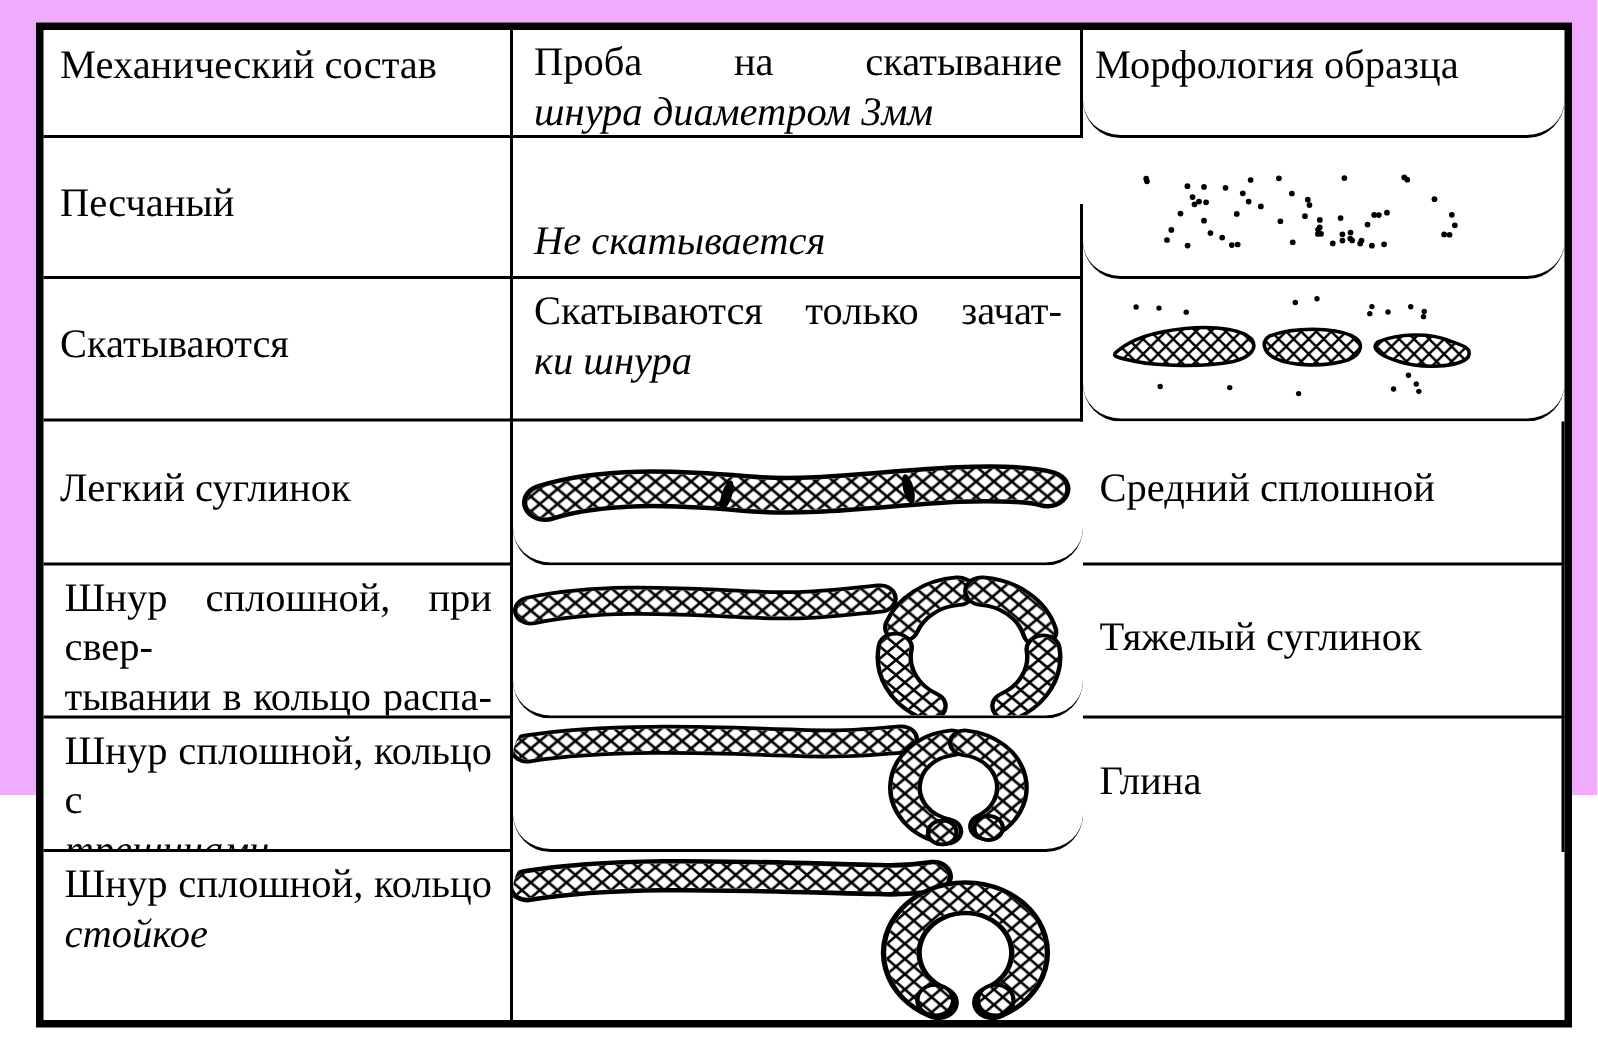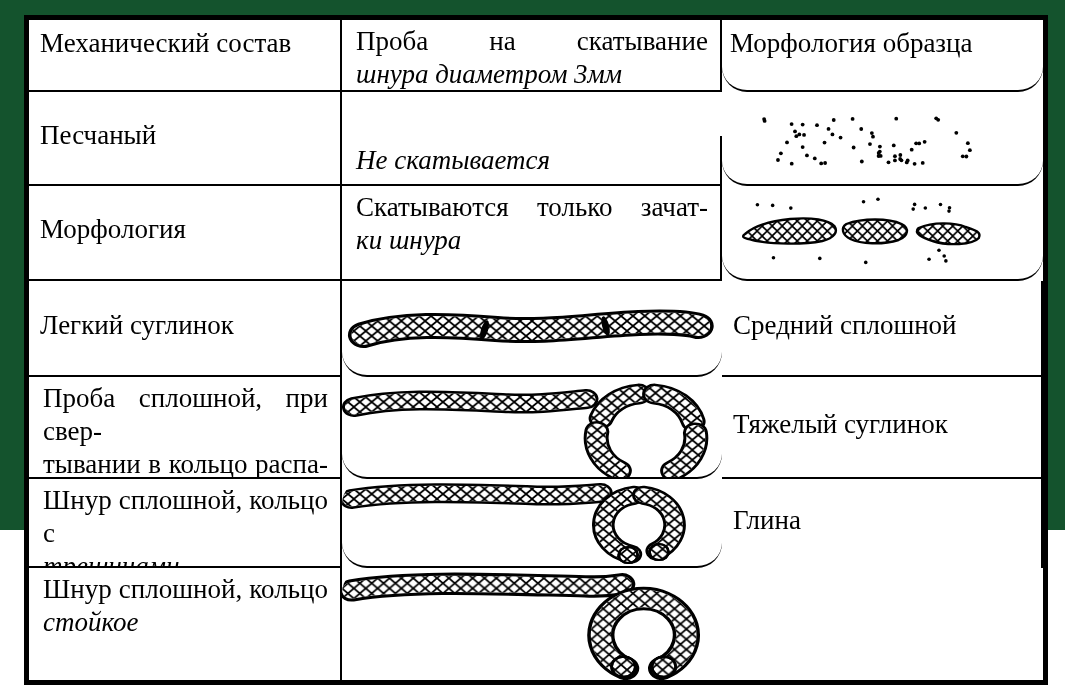--- a/index.html
+++ b/index.html
@@ -1,20 +1,20 @@
 <!DOCTYPE html>
 <html><head>
 <meta charset="utf-8">
 <style>
   html,body{margin:0;padding:0;background:#ffffff;}
   body{
     width:1065px;height:698px;overflow:hidden;
     font-family:"Liberation Serif", serif;color:#000;
   }
-  .page{position:relative;width:1065px;height:530px;background:#14532d;}
+  .page{position:relative;width:1065px;height:530px;background:#f0abfc;}
 
   .soil-table{
     position:absolute;left:24px;top:15px;width:1024px;height:670px;
     box-sizing:border-box;border:5px solid #000;background:#fff;
     display:grid;
     grid-template-columns:313px 380px auto;
     grid-template-rows:72px 94px 95px 96px 102px 89px auto;
   }
   .cell{
     box-sizing:border-box;position:relative;overflow:hidden;
@@ -124,21 +124,21 @@
             <circle cx="172.4" cy="64.2" r="1.9" fill="#000"></circle>
             <circle cx="69.5" cy="71.7" r="1.9" fill="#000"></circle>
             <circle cx="147.5" cy="52.1" r="1.9" fill="#000"></circle>
             <circle cx="74.1" cy="44.2" r="1.9" fill="#000"></circle>
             <circle cx="84.7" cy="63.4" r="1.9" fill="#000"></circle>
           </g>
       </svg>
     </div>
 
     <div class="cell name-cell">
-      <span>Морфология</span>
+      <span>Скатываются</span>
     </div>
     <div class="cell test-cell">
         <div class="tline">Скатываются только зачат-</div>
         <div class="tline last">ки шнура</div>
       </div>
     <div class="cell last-col morph-cell">
       <svg viewBox="0 0 320 93" preserveAspectRatio="none" aria-label="отдельные зачатки шнура с крошками">
         <g>
             <circle cx="192.0" cy="18.4" r="1.8" fill="#000"></circle>
             <circle cx="51.3" cy="71.7" r="1.8" fill="#000"></circle>
@@ -177,21 +177,21 @@
         </g>
         <ellipse cx="120" cy="49" rx="3" ry="10" fill="#000" transform="rotate(14 120 49)"></ellipse>
         <ellipse cx="222" cy="45" rx="3" ry="10" fill="#000" transform="rotate(-12 222 45)"></ellipse>
       </svg>
     </div>
 
     <div class="cell name-cell">
       <span>Средний сплошной</span>
     </div>
     <div class="cell test-cell">
-        <div class="tline">Проба сплошной, при свер-</div>
+        <div class="tline">Шнур сплошной, при свер-</div>
         <div class="tline">тывании в кольцо распа-</div>
         <div class="tline last">дается</div>
       </div>
     <div class="cell last-col morph-cell">
       <svg viewBox="0 0 320 100" preserveAspectRatio="none" aria-label="сплошной шнур и распавшееся на части кольцо">
         <g fill="none" stroke-linecap="round">
           <path d="M10,30 C50,20 95,24 135,26 C165,28 188,24 206,22" stroke="#000" stroke-width="20"></path>
           <path d="M10,30 C50,20 95,24 135,26 C165,28 188,24 206,22" stroke="#fff" stroke-width="15"></path>
           <path d="M10,30 C50,20 95,24 135,26 C165,28 188,24 206,22" stroke="url(#xh)" stroke-width="15"></path>
           <g transform="translate(-3,-4)">

